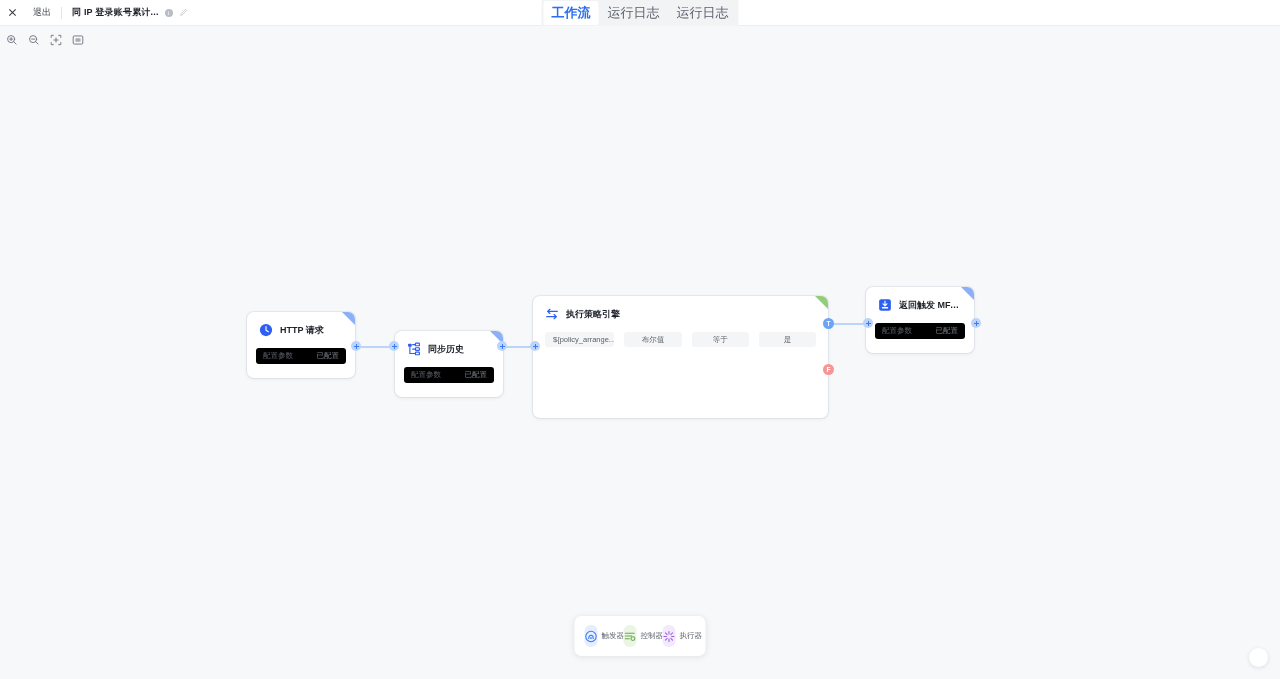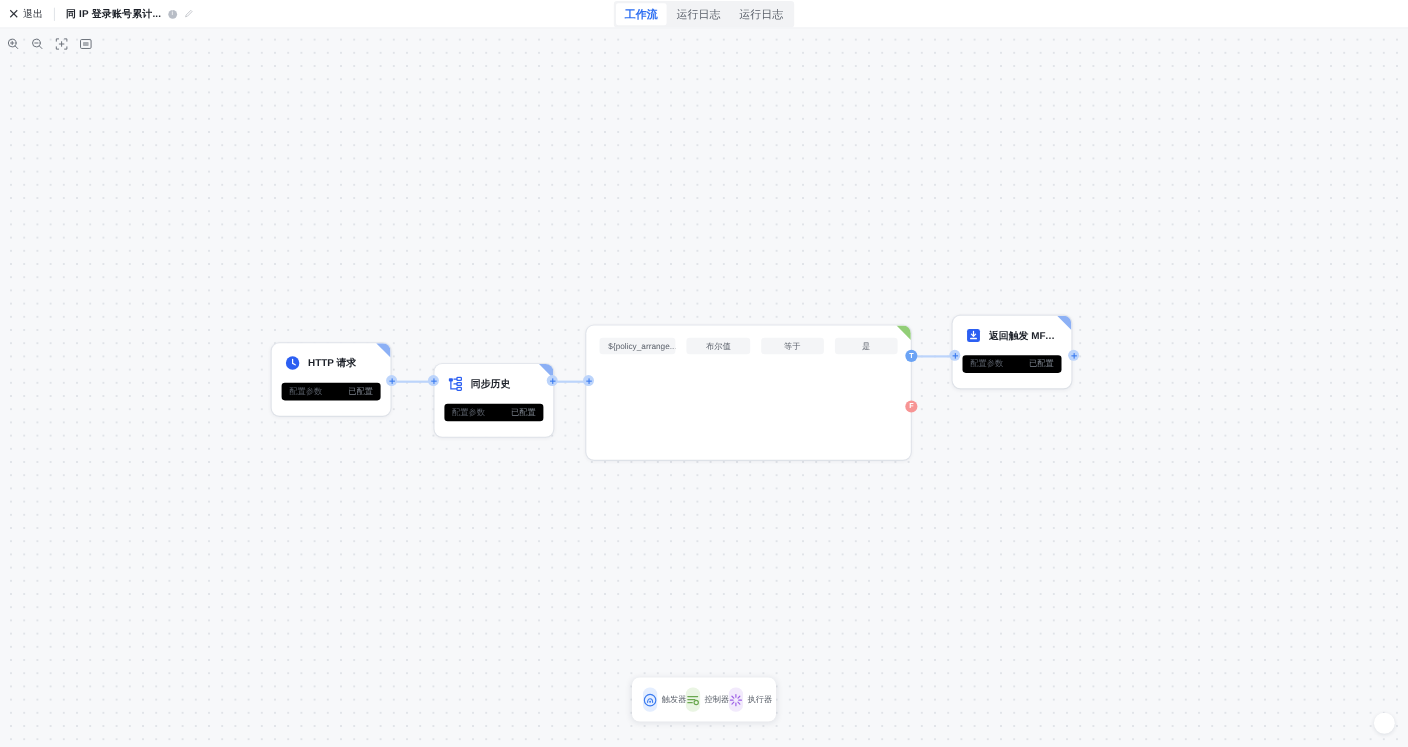--- a/index.html
+++ b/index.html
@@ -12,21 +12,21 @@
   
   .topbar {
     height: 26px; width: 100%;
     background: #ffffff;
     border-bottom: 1px solid #eceef1;
     display: flex; align-items: center;
     position: relative;
     font-size: 9px; color: #30343c;
   }
   .tb-left { display: flex; align-items: center; padding-left: 8px; gap: 6px; }
-  .exit-btn { display: flex; align-items: center; gap: 4px; cursor: pointer; color: #30343c; }
+  .exit-btn { display: flex; align-items: center; gap: 16px; cursor: pointer; color: #30343c; }
   .x-icon { width: 9px; height: 9px; position: relative; display: inline-block; }
   .x-icon:before, .x-icon:after {
     content: ""; position: absolute; left: 0; top: 4px;
     width: 9px; height: 1px; background: #30343c;
   }
   .x-icon:before { transform: rotate(45deg); }
   .x-icon:after { transform: rotate(-45deg); }
   .tb-divider { width: 1px; height: 12px; background: #e2e5e9; margin: 0 4px; }
   .wf-title { font-size: 9px; font-weight: bold; color: #1d2129; letter-spacing: .2px; }
   .info-icon {
@@ -37,21 +37,21 @@
   }
   .pencil-icon { width: 9px; height: 9px; cursor: pointer; opacity: .55; }
 
   .tb-center {
     position: absolute; left: 50%; transform: translateX(-50%);
     display: flex; align-items: center;
     background: #f2f3f5; border-radius: 3px; padding: 2px;
     gap: 1px;
   }
   .tab {
-    font-size: 10px; padding: 3px 8px; border-radius: 2px;
+    font-size: 13px; padding: 3px 8px; border-radius: 2px;
     color: #5b616b; cursor: pointer; white-space: nowrap;
   }
   .tab.active { background: #ffffff; color: #2c6ef2; font-weight: bold; }
 
   .tb-right {
     margin-left: auto; display: flex; align-items: center;
     gap: 6px; padding-right: 8px;
   }
   .tb-btn {
     font-size: 8.5px; padding: 3px 8px;
@@ -298,20 +298,29 @@
     <div class="node-body">
       <div class="param-row">
         <span>配置参数</span>
         <span class="val">已配置</span>
       </div>
     </div>
   </div>
 
   <div class="node" style="left:533px; top:270px; width:295px; height:122px;">
     <span class="node-corner green"></span>
+    <div class="node-head">
+      <span class="node-icon">
+        <svg viewBox="0 0 16 16" width="14" height="14" fill="none" stroke="#2c5ff2" stroke-width="1.4" stroke-linecap="round" stroke-linejoin="round">
+          <path d="M14 5H3M5.6 2.6L3 5l2.6 2.4"></path>
+          <path d="M2 11h11M10.4 8.6L13 11l-2.6 2.4"></path>
+        </svg>
+      </span>
+      <span class="node-title">执行策略引擎</span>
+    </div>
     <div class="cond-row">
       <div class="chip w-expr">${policy_arrange...</div>
       <div class="chip w-std">布尔值</div>
       <div class="chip w-std">等于</div>
       <div class="chip w-std">是</div>
     </div>
   </div>
 
   <div class="node" style="left:866px; top:261px; width:108px; height:66px;">
     <span class="node-corner"></span>

